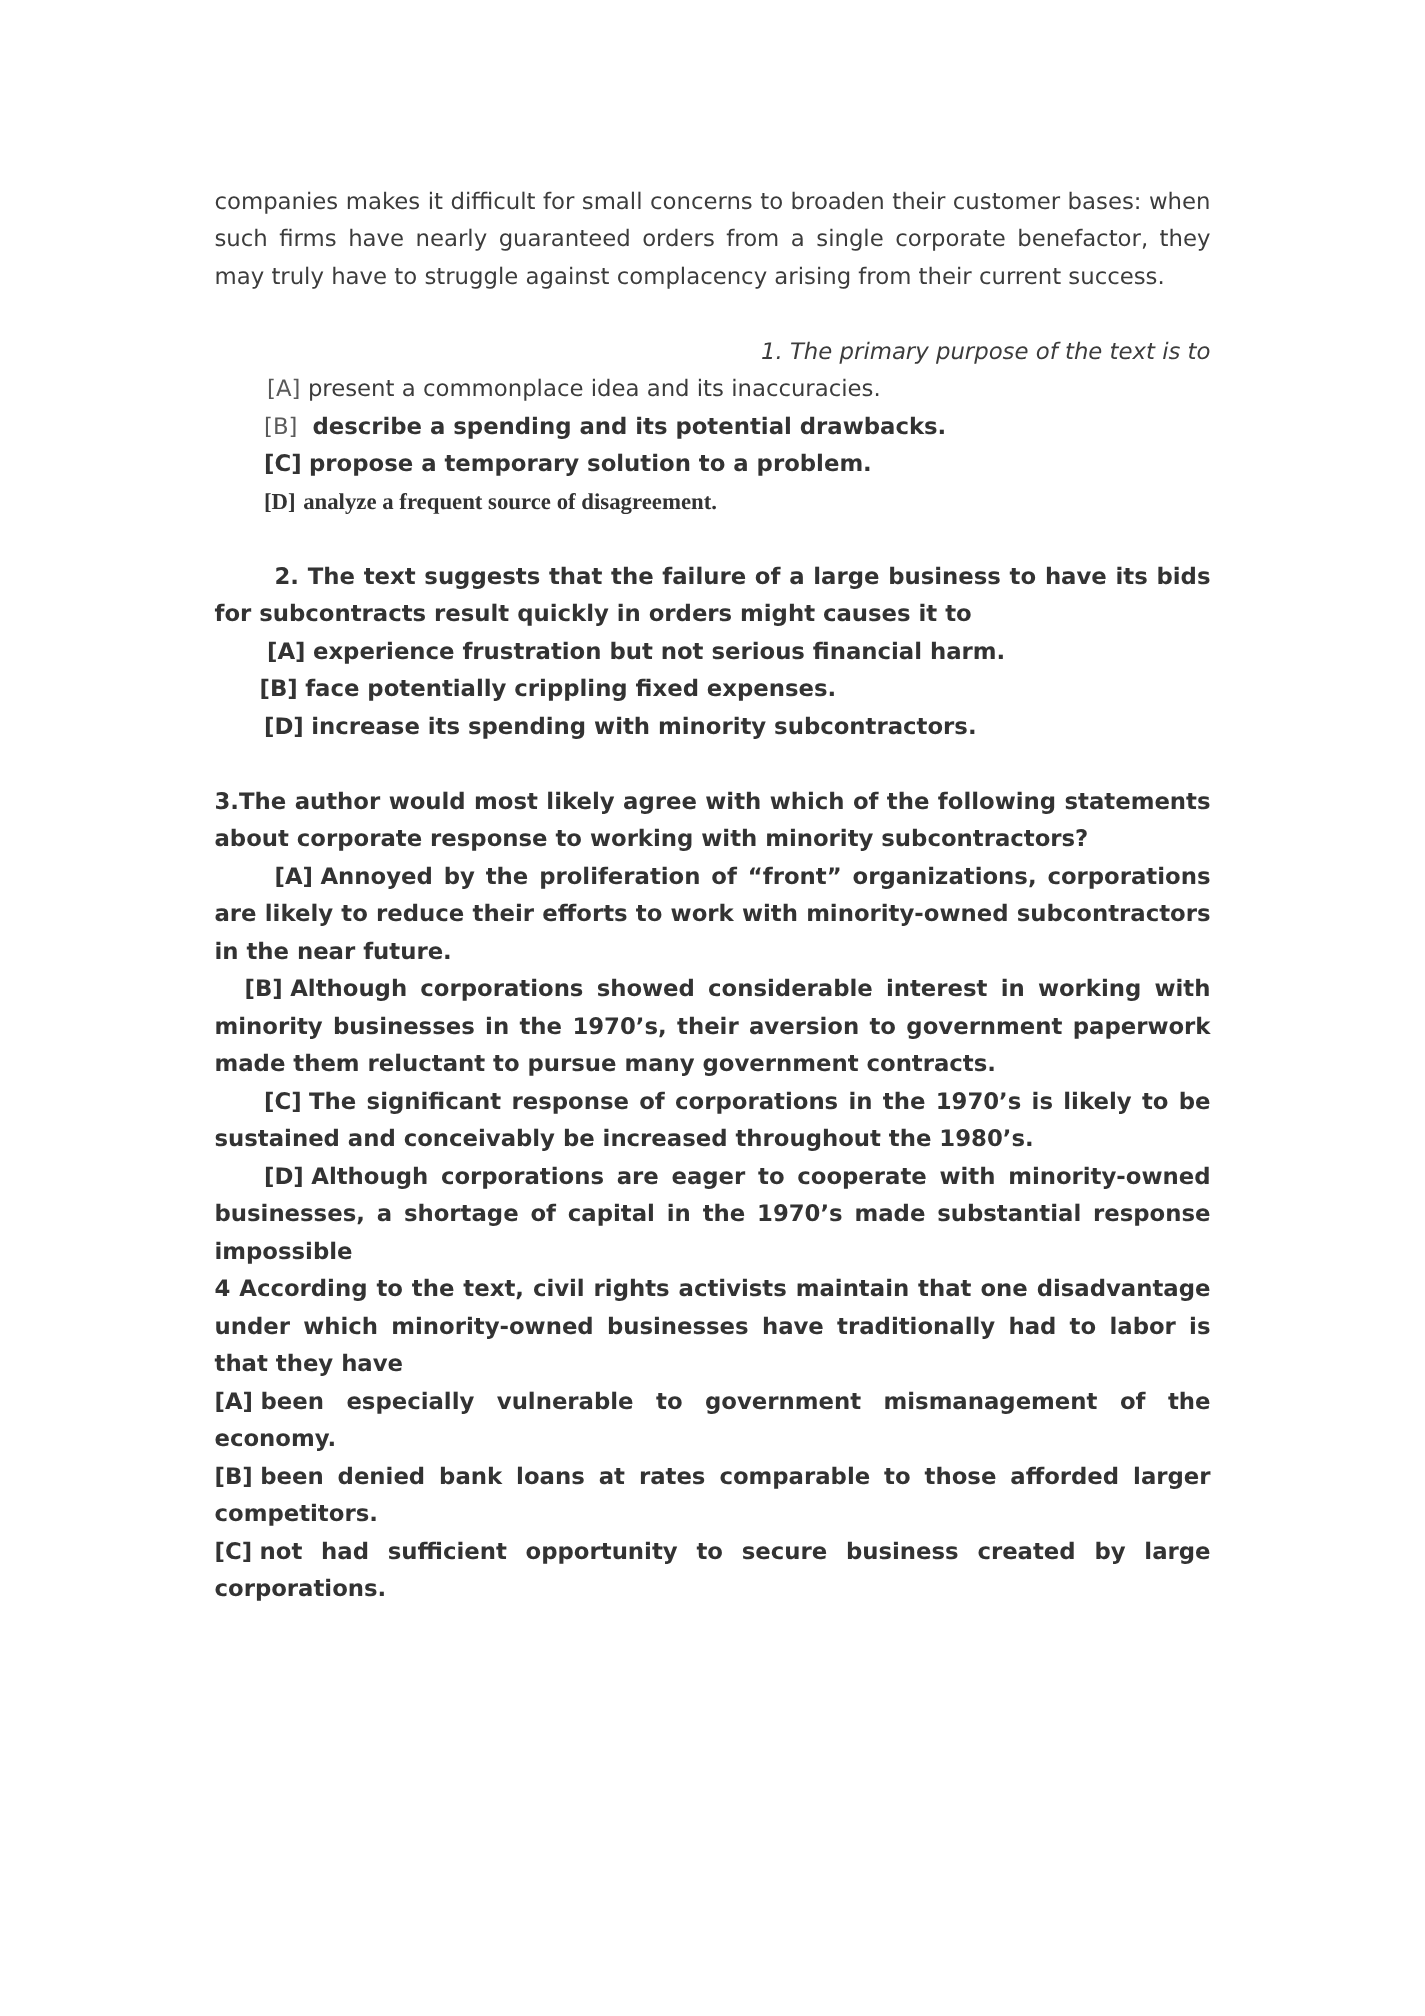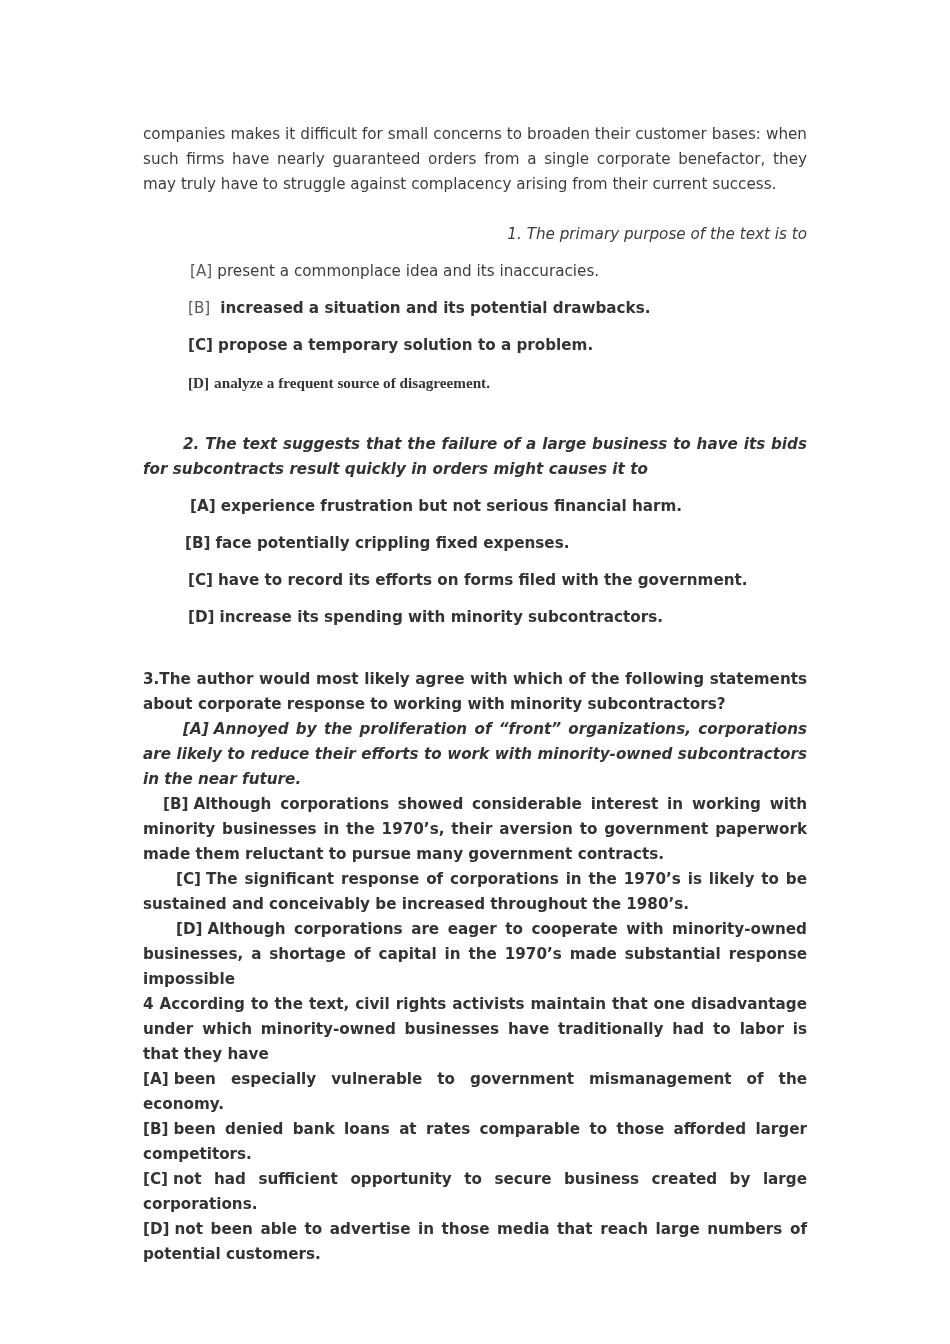--- a/index.html
+++ b/index.html
@@ -42,39 +42,39 @@
   .bold { font-weight: bold; color: #333333; }
   .regular { font-weight: normal; }
 
   
   .gap { height: 25px; }
 
   
   .opt {
     font-size: 15.2px;
     line-height: 25px;
-    margin: 12px;
+    margin: 0;
     white-space: nowrap;
     color: #3c3c3c;
   }
   .opt-ind-a { padding-left: 35px; }
   .opt-ind-b { padding-left: 33px; }
   .opt-ind-c { padding-left: 33px; }
   .opt-ind-d { padding-left: 33px; font-family: Liberation Serif, serif; }
 
   .opt-q2-a { padding-left: 35px; }
   .opt-q2-b { padding-left: 30px; }
   .opt-q2-c { padding-left: 33px; }
   .opt-q2-d { padding-left: 33px; }
 
   .marker-light { color: #5a5a5a; font-weight: normal; }
   .marker-bold { font-weight: bold; color: #333333; }
 
   
-  .indent-lg { text-indent: 40px; font-style: italic; }
+  .indent-lg { text-indent: 40px; }
   .indent-md { text-indent: 33px; }
   .indent-sm { text-indent: 20px; }
   .indent-none { text-indent: 0; }
 </style>
 </head>
 <body>
 
 <div class="page">
   <div class="content">
 
@@ -82,21 +82,21 @@
 
     <div class="gap"></div>
 
     <p class="para last-left indent-none">1. The primary purpose of the text is to</p>
 
     <p class="opt opt-ind-a">
       <span class="marker-light">[A]</span><span class="regular" style="margin-left:5px;">present a commonplace idea and its inaccuracies.</span>
     </p>
 
     <p class="opt opt-ind-b">
-      <span class="marker-light">[B]</span><span class="bold" style="margin-left:10px;">increased a situation and its potential drawbacks.</span>
+      <span class="marker-light">[B]</span><span class="bold" style="margin-left:10px;">describe a spending and its potential drawbacks.</span>
     </p>
 
     <p class="opt opt-ind-c">
       <span class="marker-bold">[C]</span><span class="bold" style="margin-left:5px;">propose a temporary solution to a problem.</span>
     </p>
 
     <p class="opt opt-ind-d">
       <span class="marker-bold">[D]</span><span class="bold" style="margin-left:5px;">analyze a frequent source of disagreement.</span>
     </p>
 
@@ -105,23 +105,20 @@
     <p class="para bold indent-lg">2. The text suggests that the failure of a large business to have its bids for subcontracts result quickly in orders might causes it to</p>
 
     <p class="opt opt-q2-a">
       <span class="marker-bold">[A]</span><span class="bold" style="margin-left:5px;">experience frustration but not serious financial harm.</span>
     </p>
 
     <p class="opt opt-q2-b">
       <span class="marker-bold">[B]</span><span class="bold" style="margin-left:5px;">face potentially crippling fixed expenses.</span>
     </p>
 
-    <p class="opt opt-q2-c">
-      <span class="marker-bold">[C]</span><span class="bold" style="margin-left:5px;">have to record its efforts on forms filed with the government.</span>
-    </p>
 
     <p class="opt opt-q2-d">
       <span class="marker-bold">[D]</span><span class="bold" style="margin-left:5px;">increase its spending with minority subcontractors.</span>
     </p>
 
     <div class="gap"></div>
 
     <p class="para bold indent-none">3.The author would most likely agree with which of the following statements about corporate response to working with minority subcontractors?</p>
 
     <p class="para bold indent-lg">
@@ -147,18 +144,15 @@
     </p>
 
     <p class="para bold indent-none">
       <span>[B]</span><span style="margin-left:5px;">been denied bank loans at rates comparable to those afforded larger competitors.</span>
     </p>
 
     <p class="para bold indent-none">
       <span>[C]</span><span style="margin-left:5px;">not had sufficient opportunity to secure business created by large corporations.</span>
     </p>
 
-    <p class="para bold indent-none">
-      <span>[D]</span><span style="margin-left:5px;">not been able to advertise in those media that reach large numbers of potential customers.</span>
-    </p>
 
   </div>
 </div>
 
 </body></html>

